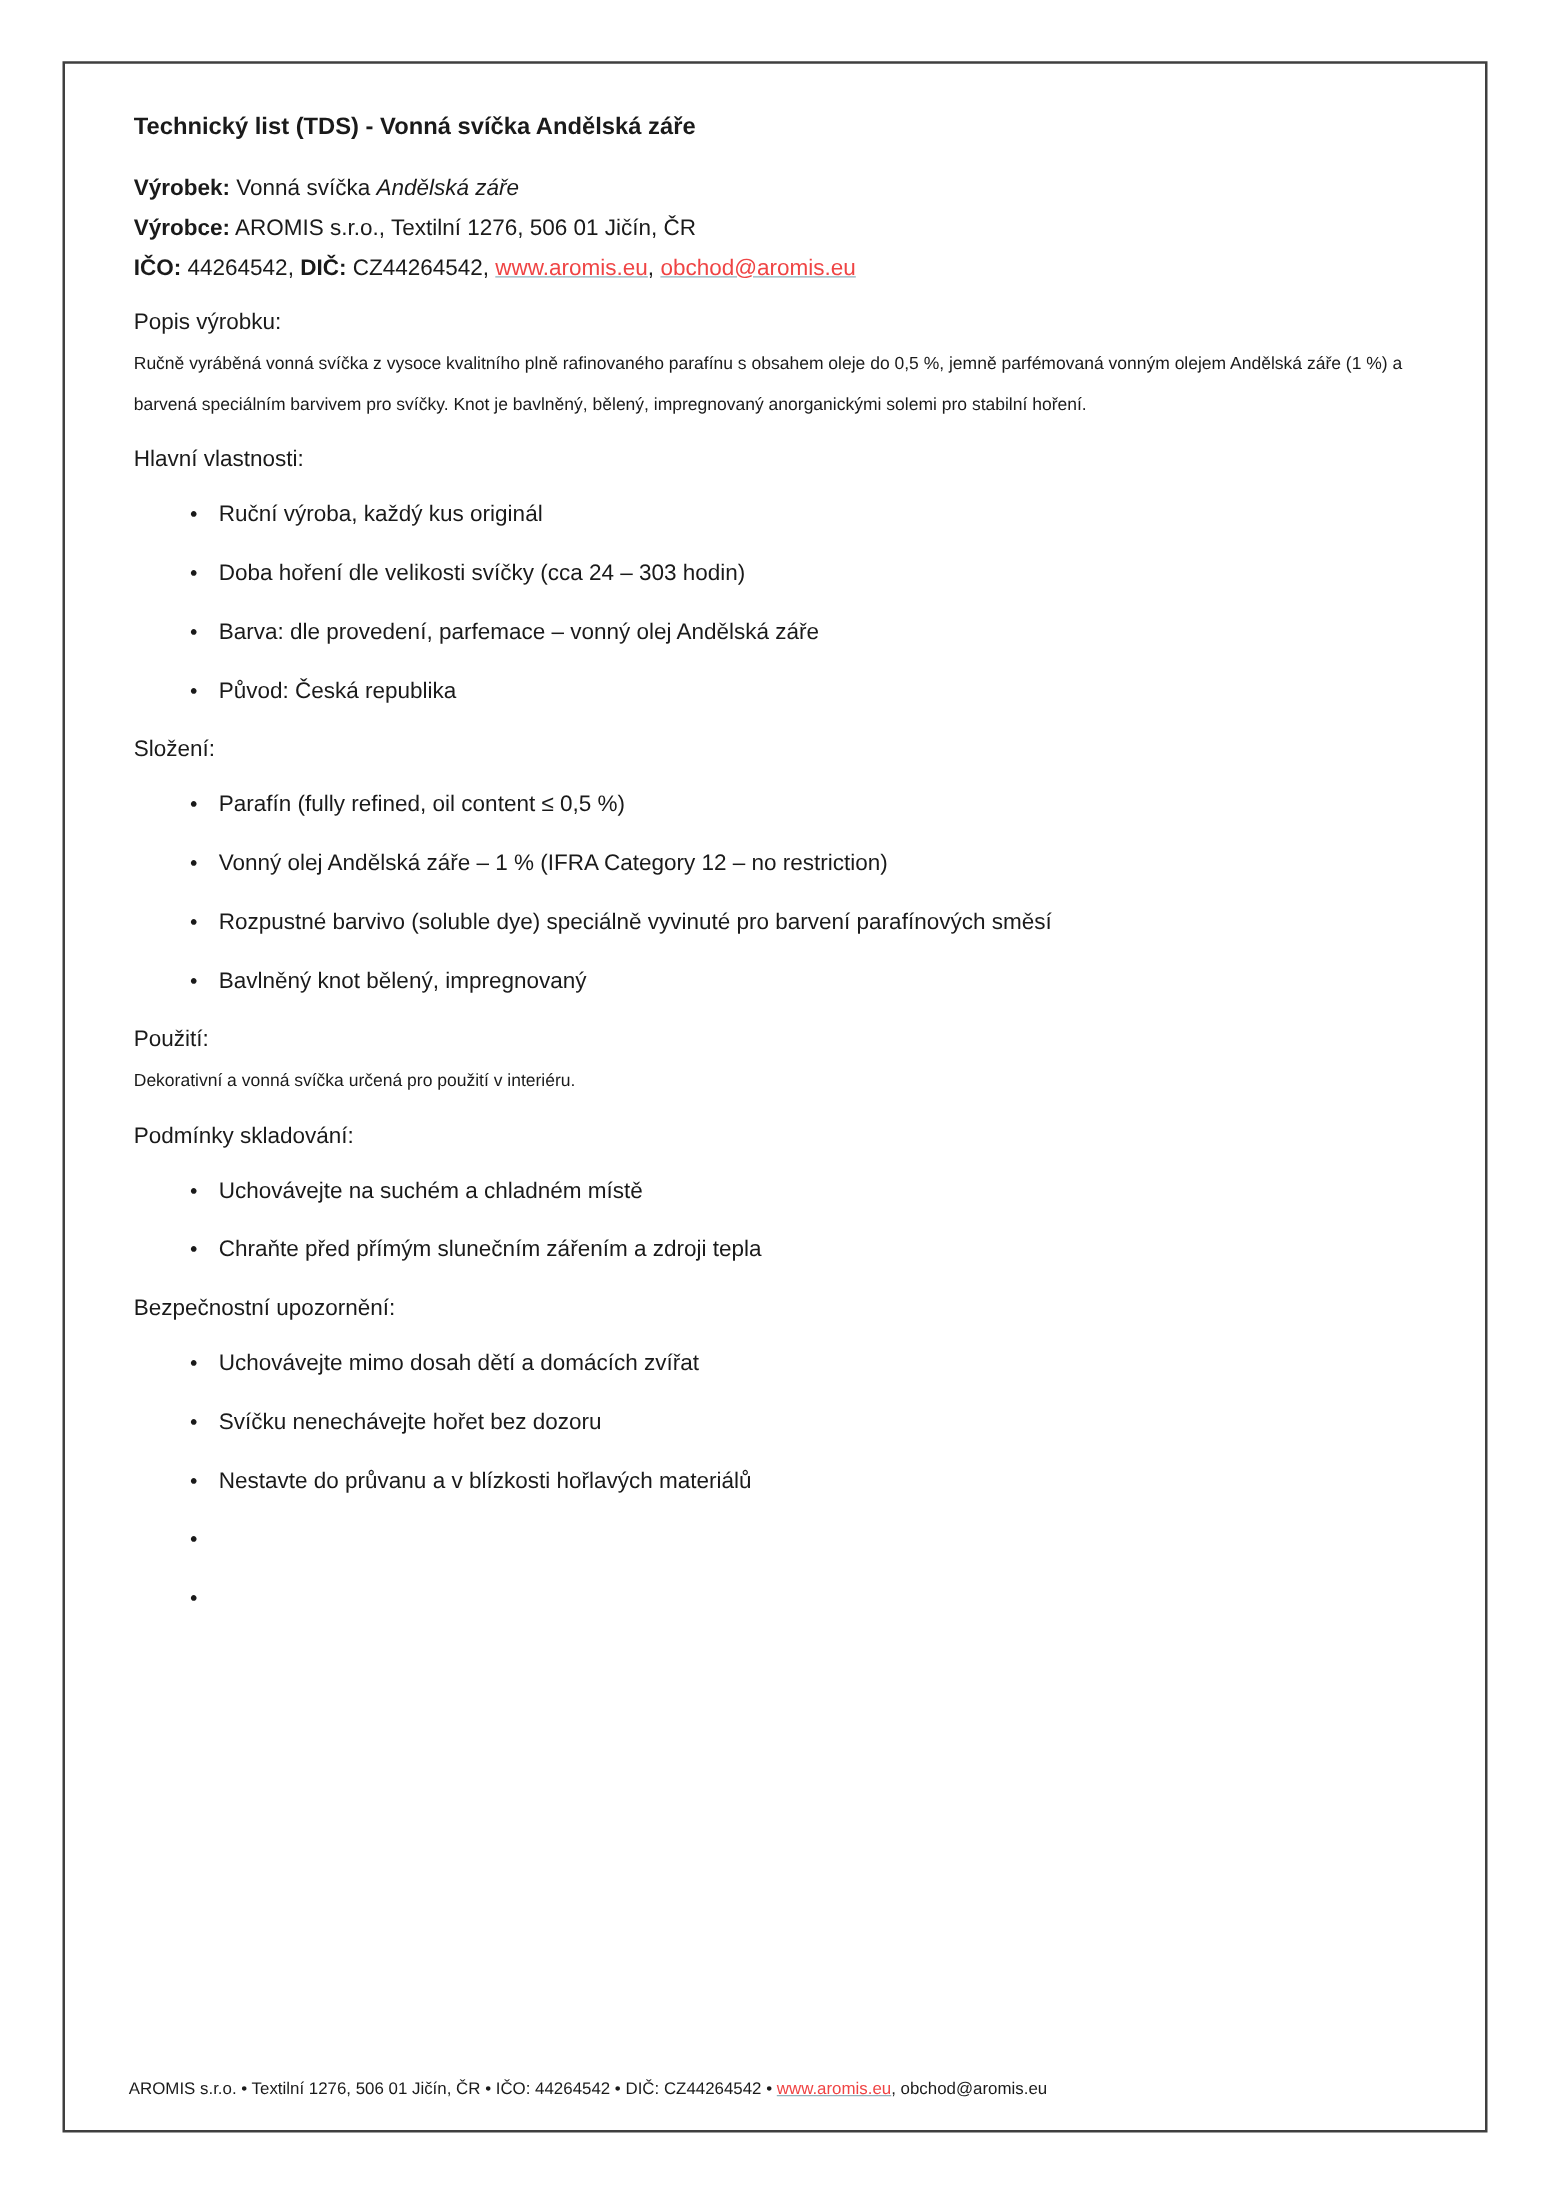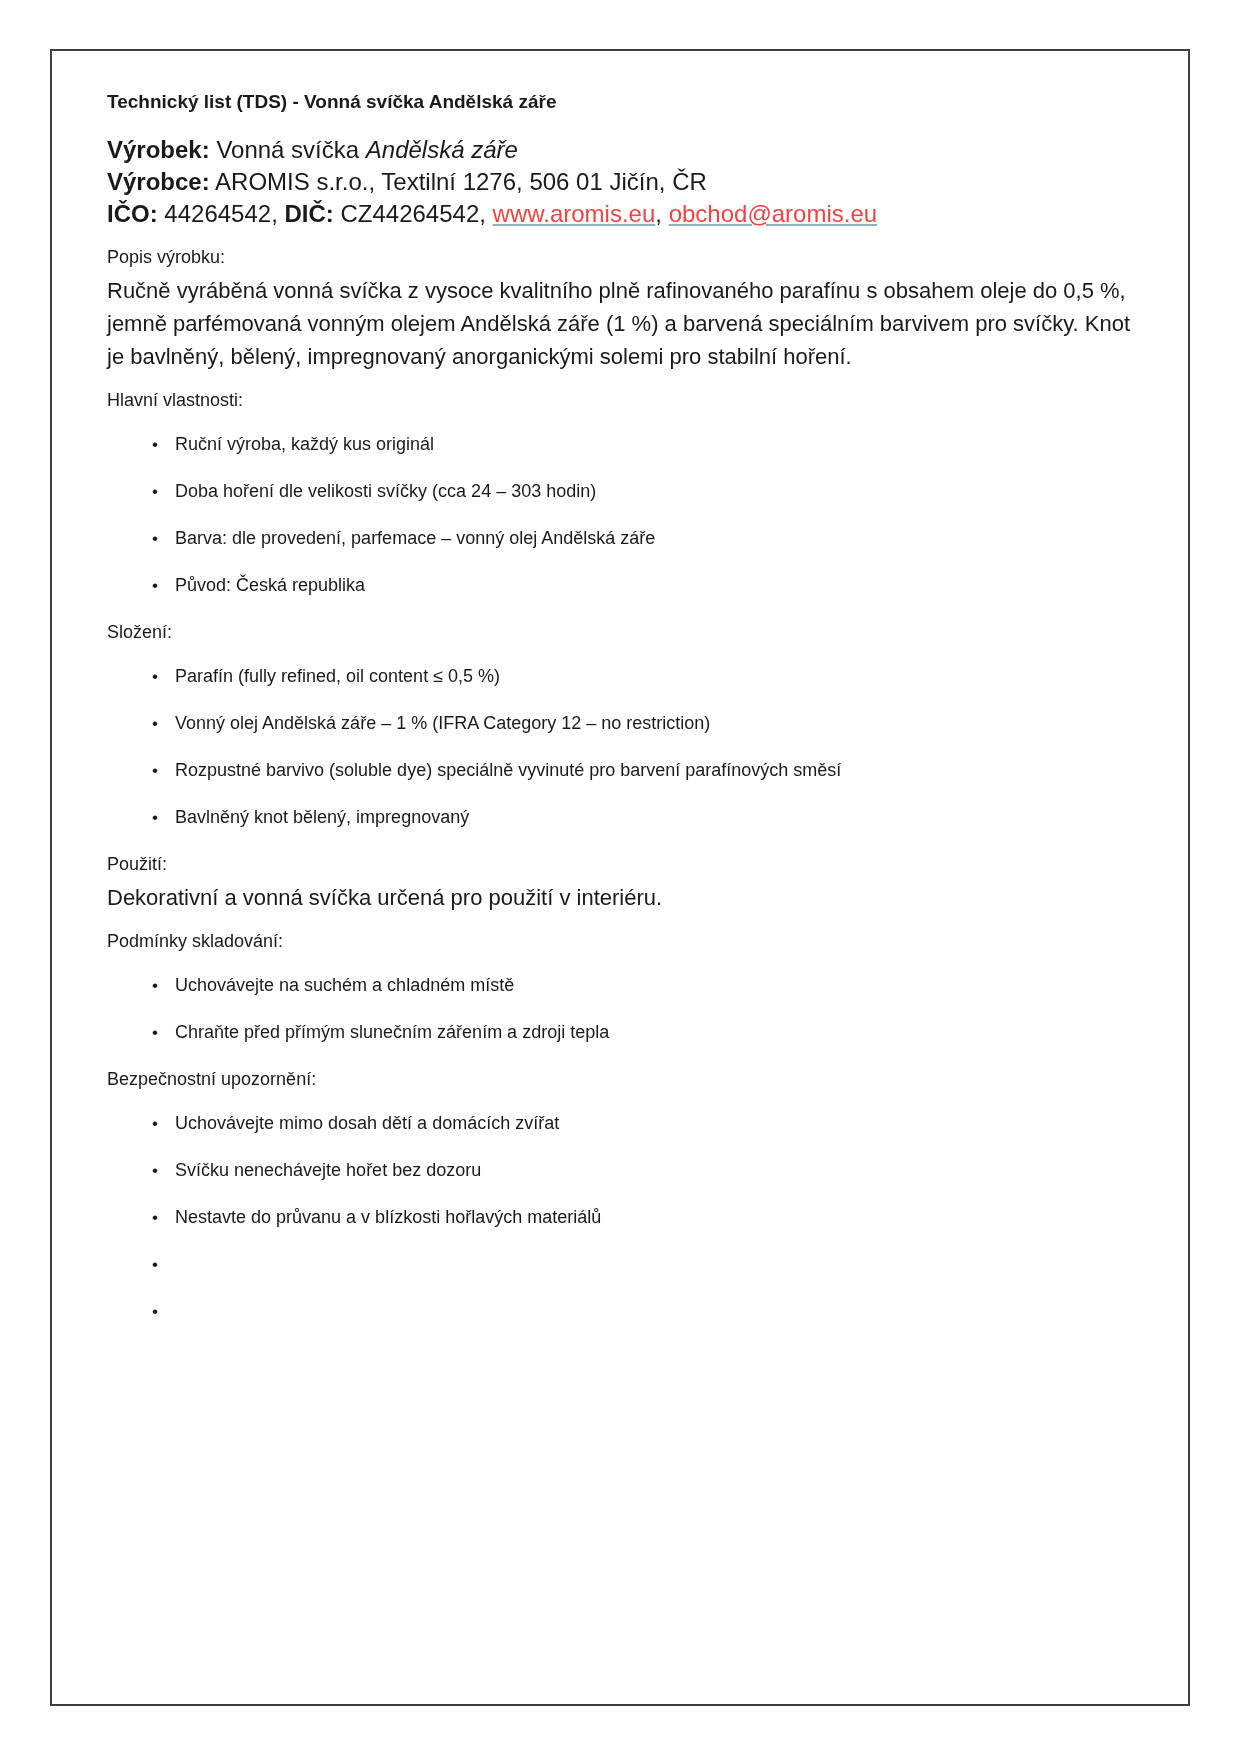--- a/index.html
+++ b/index.html
@@ -27,40 +27,40 @@
     background: #ffffff;
     padding: 38px 54px 12px 55px;
   }
   .doc-title {
     font-size: 19px;
     font-weight: 700;
     line-height: 26px;
     margin: 0 0 19px 0;
   }
   .meta {
-    font-size: 24px;
+    font-size: 18px;
     line-height: 32px;
     margin: 0;
   }
   .b { font-weight: 700; }
   .i { font-style: italic; }
   a.link {
     color: #ef4444;
     text-decoration: underline;
     text-decoration-color: #8fb2bd;
     cursor: pointer;
   }
   .sec-heading {
     font-size: 18px;
     font-weight: 400;
     line-height: 33px;
     margin: 11px 0 0 0;
   }
   .body-text {
-    font-size: 22px;
+    font-size: 14px;
     line-height: 33px;
     margin: 0;
   }
   ul.bullets {
     list-style: none;
     margin: 11px 0 0 0;
     padding: 0;
   }
   ul.bullets li {
     position: relative;
@@ -145,15 +145,18 @@
     <div class="sec-heading">Bezpečnostní upozornění:</div>
     <ul class="bullets">
       <li><span class="bullet">•</span><span>Uchovávejte mimo dosah dětí a domácích zvířat</span></li>
       <li><span class="bullet">•</span><span>Svíčku nenechávejte hořet bez dozoru</span></li>
       <li><span class="bullet">•</span><span>Nestavte do průvanu a v blízkosti hořlavých materiálů</span></li>
       <li><span class="bullet">•</span></li>
       <li><span class="bullet">•</span><span></span></li>
     </ul>
 
 
+    <div class="footer">
+      <span>AROMIS s.r.o. • Textilní 1276, 506 01 Jičín, ČR • IČO: 44264542 • DIČ: CZ44264542 • </span><a class="link">www.aromis.eu</a><span>, obchod@aromis.eu</span>
+    </div>
 
   </div>
 </div>
 
 </body></html>

